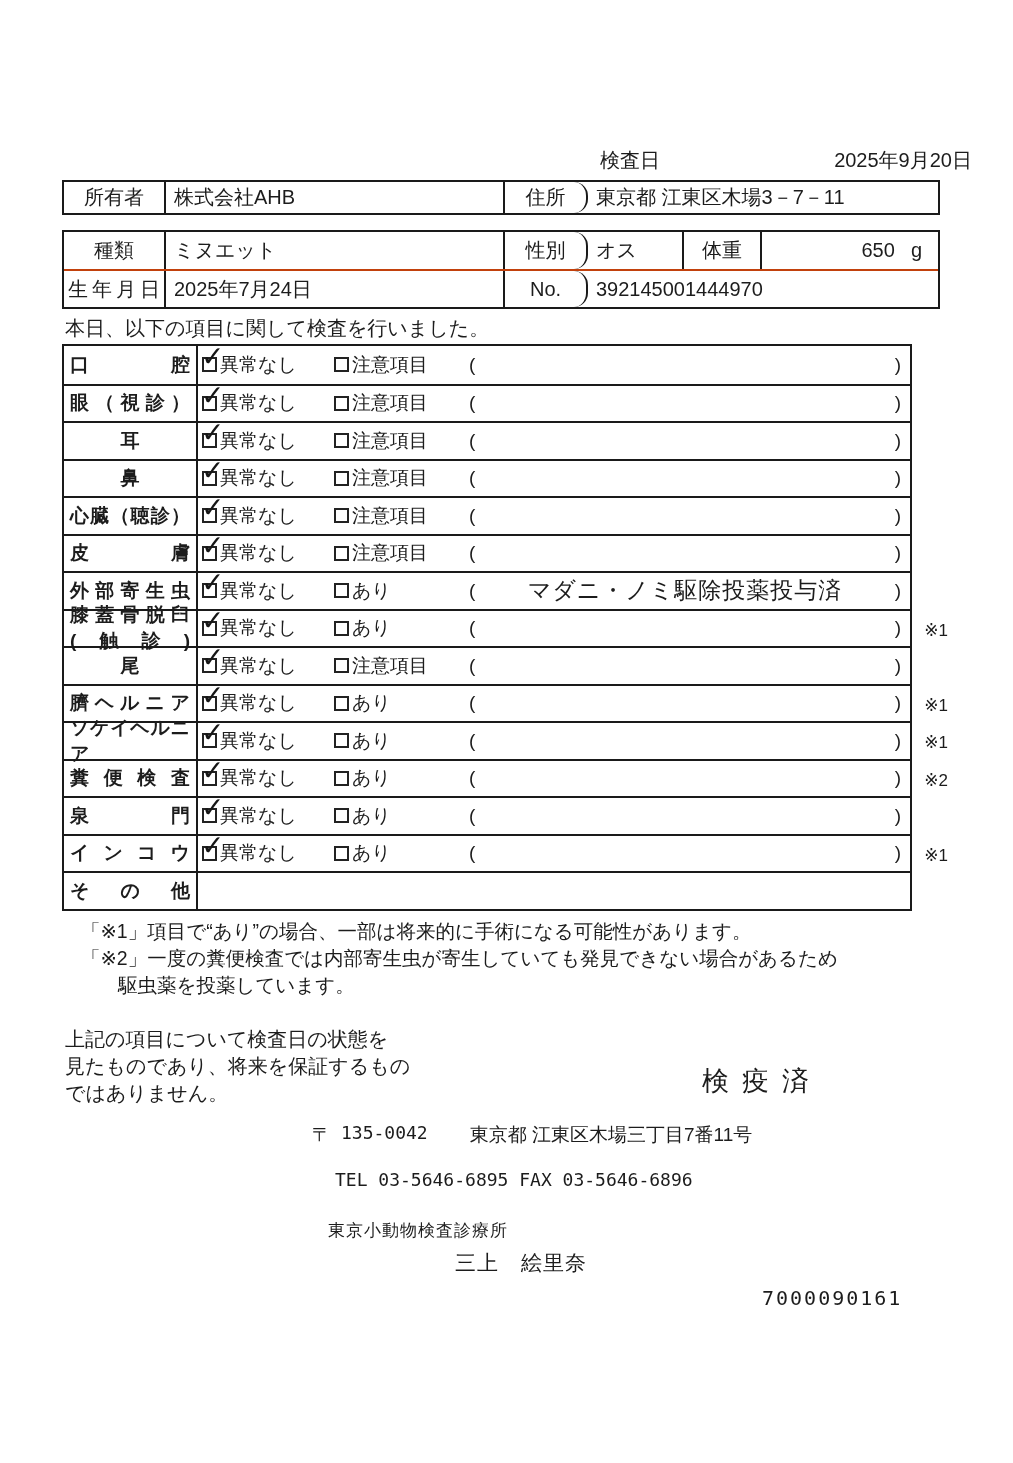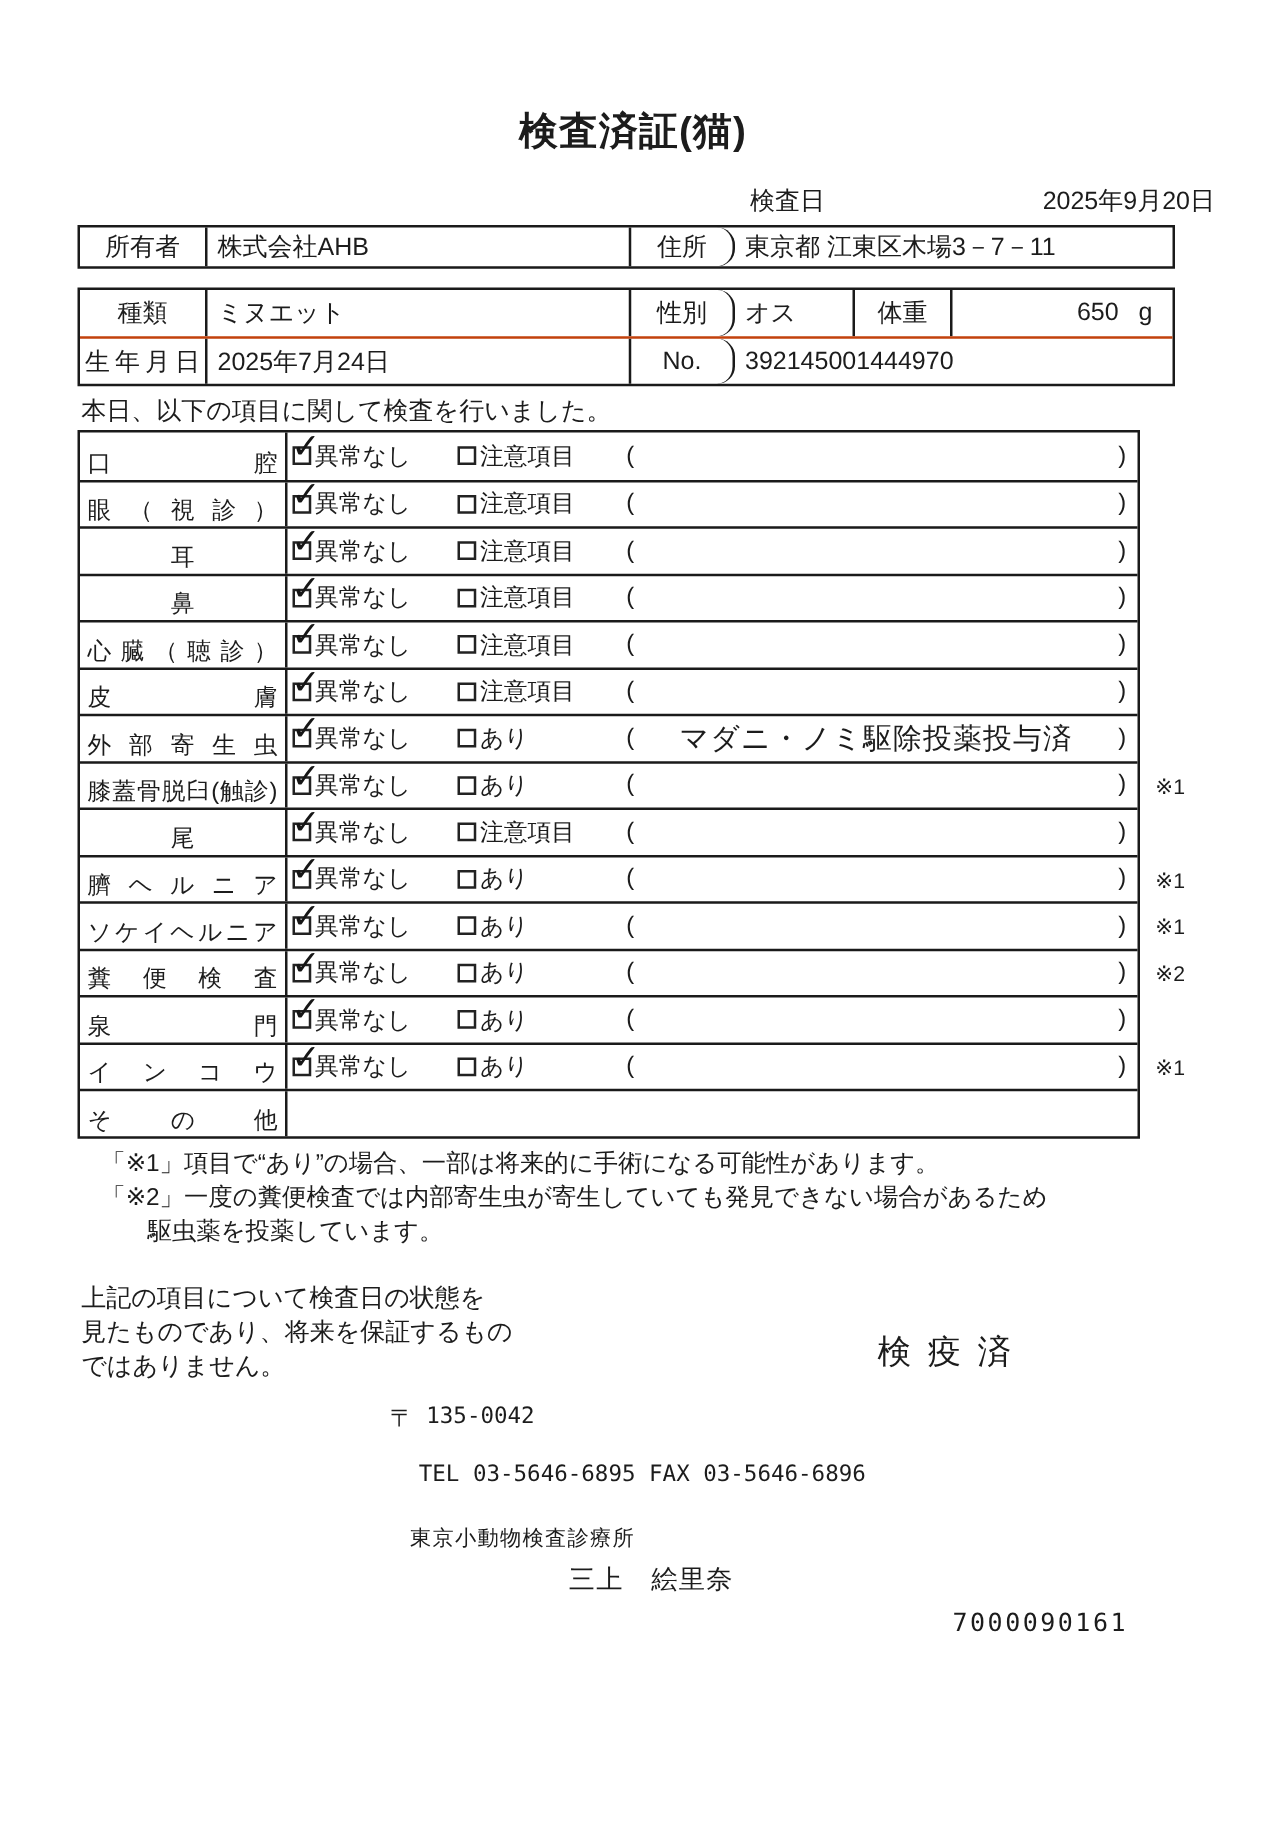--- a/index.html
+++ b/index.html
@@ -37,22 +37,22 @@
   .w-rest { flex:1; }
   .unit { margin-left:16px; margin-right:8px; }
 
   .intro { position:absolute; left:65px; top:315px; font-size:20px; }
 
   
   .checklist { position:absolute; left:62px; top:344px; width:850px; border:2px solid #1a1a1a; }
   .cl-row { position:relative; display:flex; height:37.5px; }
   .cl-row + .cl-row { border-top:2px solid #1a1a1a; }
   .cl-label {
-    width:166px; border-right:2px solid #1a1a1a; padding:0 6px;
-    font-size:19px; display:flex; align-items:flex-end;
+    width:134px; border-right:2px solid #1a1a1a; padding:0 6px;
+    font-size:19px; display:flex; align-items:center;font-weight:bold;
   }
   .cl-label span { width:100%; text-align:justify; text-align-last:justify; }
   .cl-row.center .cl-label span { text-align-last:center; }
   .cl-content { flex:1; display:flex; align-items:center; font-size:19px; position:relative; }
   .opt1 { margin-left:4px; width:132px; display:flex; align-items:center; }
   .opt2 { width:135px; display:flex; align-items:center; }
   .cb {
     position:relative; display:inline-block; width:15px; height:15px;
     border:2px solid #222; margin-right:3px; flex:0 0 auto;
   }
@@ -77,21 +77,20 @@
   .tel-line { position:absolute; left:335px; top:1169px; font-family:"DejaVu Sans Mono","Liberation Mono",monospace; font-size:18px; }
   .clinic { position:absolute; left:328px; top:1219px; font-size:17px; letter-spacing:1px; }
   .examiner { position:absolute; left:455px; top:1249px; font-size:21px; letter-spacing:1px; }
   .code { position:absolute; left:762px; top:1286px; font-family:"DejaVu Sans Mono","Liberation Mono",monospace; font-size:20px; letter-spacing:2px; }
 </style>
 </head>
 <body>
 
 <div class="page">
 
-  <div class="title">検査済証(猫)</div>
 
   <div class="date-row">
     <span class="date-label">検査日</span>
     <span class="date-value">2025年9月20日</span>
   </div>
 
   <div class="tbl" id="owner-table">
     <div class="tr">
       <div class="td lab rb w-label">所有者</div>
       <div class="td rb w-val1">株式会社AHB</div>
@@ -481,20 +480,21 @@
     <div>上記の項目について検査日の状態を</div>
     <div>見たものであり、将来を保証するもの</div>
     <div>ではありません。</div>
   </div>
 
   <div class="stamp">検疫済</div>
 
   <div class="postal-line">
     <span>〒</span>
     <span class="num">135-0042</span>
+    <span class="addr">東京都 江東区木場三丁目7番11号</span>
   </div>
 
   <div class="tel-line">TEL 03-5646-6895  FAX 03-5646-6896</div>
 
   <div class="clinic">東京小動物検査診療所</div>
   <div class="examiner">三上　絵里奈</div>
   <div class="code">7000090161</div>
 
 </div>
 

